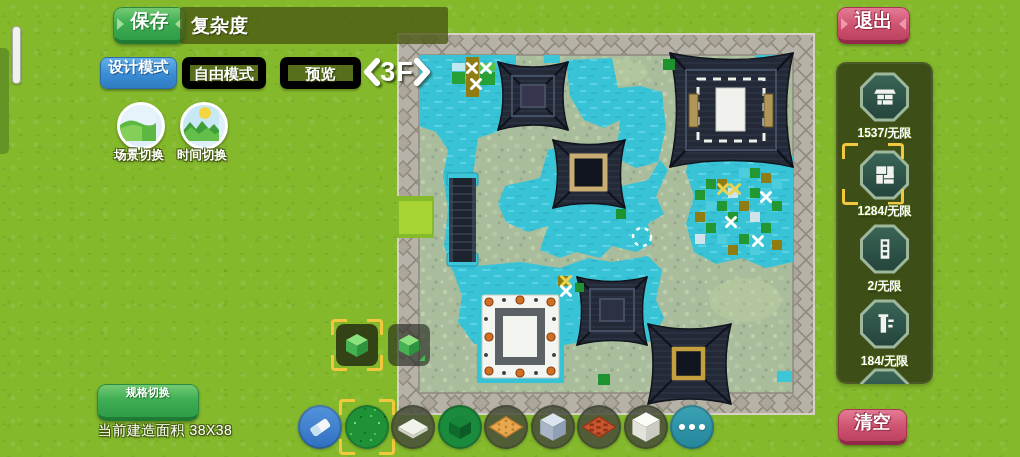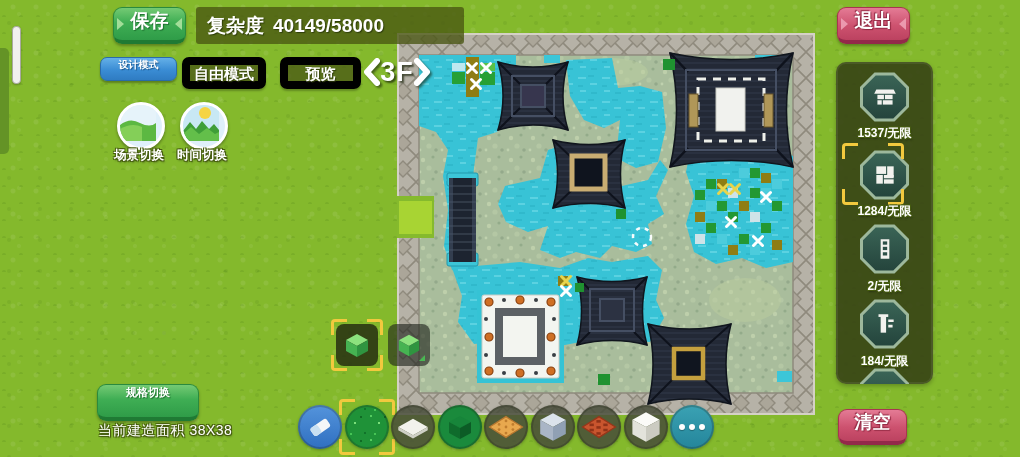--- a/index.html
+++ b/index.html
@@ -24,25 +24,25 @@
   .btn-outline{background:rgba(72,84,20,.74);border:8px solid #000000;border-radius:7px;box-shadow:0 2px 2px rgba(0,0,0,.25);text-shadow:1px 1px 1px #33400c}
   .side-arrows::before,.side-arrows::after{content:"";position:absolute;top:50%;transform:translateY(-50%);width:0;height:0;border-top:6px solid transparent;border-bottom:6px solid transparent;opacity:.85}
   .arrows-green.side-arrows::before{left:3px;border-left:7px solid #b4e6a4}
   .arrows-green.side-arrows::after{right:3px;border-right:7px solid #b4e6a4}
   .arrows-pink.side-arrows::before{left:3px;border-left:7px solid #f0a4b8}
   .arrows-pink.side-arrows::after{right:3px;border-right:7px solid #f0a4b8}
   #save-btn{left:113px;top:7px;width:73px;height:37px;font-size:19px}
   #exit-btn{left:837px;top:7px;width:73px;height:37px;font-size:19px}
   #clear-btn{left:838px;top:409px;width:69px;height:36px;font-size:18px}
   #spec-btn{left:97px;top:384px;width:102px;height:37px;font-size:11px}
-  #design-btn{left:100px;top:57px;width:77px;height:24px;font-size:10px}
+  #design-btn{left:100px;top:57px;width:77px;height:32px;font-size:15px}
   #free-btn{left:182px;top:57px;width:84px;height:32px;font-size:15px}
   #preview-btn{left:280px;top:57px;width:81px;height:32px;font-size:15px}
   
-  #cx-bar{left:196px;top:7px;width:268px;height:37px;background:rgba(73,86,18,.78);border-radius:3px;display:flex;align-items:center;padding-left:11px;gap:9px;font-size:19px;font-weight:bold;color:#fff;z-index:4;box-sizing:border-box;text-shadow:1px 1px 1px rgba(20,30,0,.6)}
+  #cx-bar{left:180px;top:7px;width:268px;height:37px;background:rgba(73,86,18,.78);border-radius:3px;display:flex;align-items:center;padding-left:11px;gap:9px;font-size:19px;font-weight:bold;color:#fff;z-index:4;box-sizing:border-box;text-shadow:1px 1px 1px rgba(20,30,0,.6)}
   
   #floor-sel{left:348px;top:53px;width:98px;height:38px;display:flex;align-items:center;justify-content:center;z-index:6}
   #floor-sel svg{filter:drop-shadow(2px 2px 1px rgba(20,30,5,.55))}
   #floor-label{font-size:27px;font-weight:bold;color:#fff;text-shadow:2px 2px 2px rgba(20,30,5,.7);letter-spacing:1px}
   
   .cir{width:42px;height:42px;border-radius:50%;border:3px solid #fff;box-shadow:0 2px 3px rgba(0,0,0,.35);overflow:hidden;background:#dff0fa}
   #scene-btn{left:117px;top:102px}
   #time-btn{left:180px;top:102px}
   .cir-label{top:147px;font-size:12.5px;font-weight:bold;width:74px;text-align:center;white-space:nowrap}
   #scene-label{left:102px}
@@ -281,21 +281,20 @@
   <circle cx="642" cy="237" r="9" fill="none" stroke="#fff" stroke-width="2.5" stroke-dasharray="4 5" opacity=".95"></circle>
 </svg>
 </div>
 
 <div class="abs btn btn-green side-arrows arrows-green" id="save-btn">
   <span>保存</span>
 </div>
 
 <div class="abs" id="cx-bar">
   <span>复杂度</span>
-  <span>40149/58000</span>
 </div>
 
 <div class="abs btn btn-blue" id="design-btn">
   <span>设计模式</span>
 </div>
 <div class="abs btn btn-outline" id="free-btn">
   <span>自由模式</span>
 </div>
 <div class="abs btn btn-outline" id="preview-btn">
   <span>预览</span>

